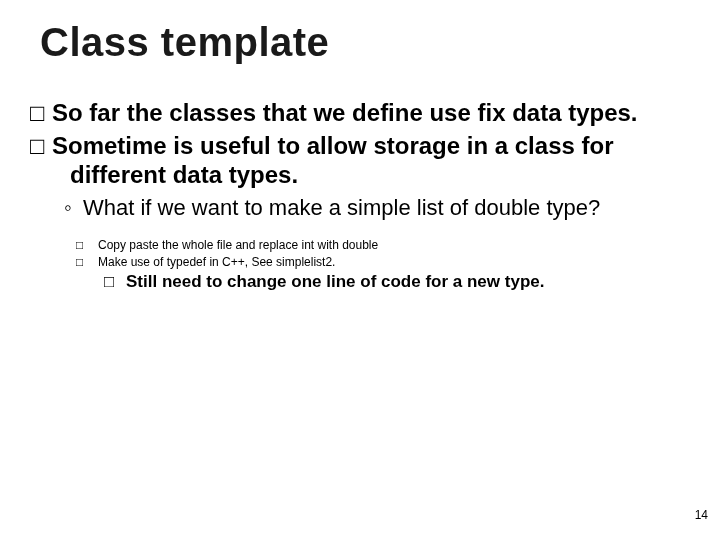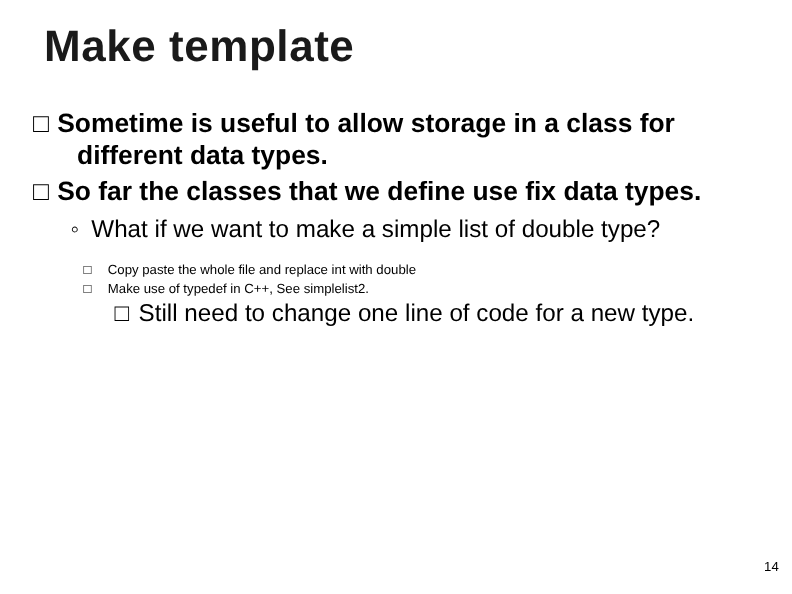--- a/index.html
+++ b/index.html
@@ -52,49 +52,49 @@
   .level3 {
     font-size: 12px;
     font-weight: 400;
     line-height: 1.22;
     margin: 2px 0 0 0;
     padding-left: 76px;
     text-indent: -20px;
   }
   .level3 .bullet-glyph { margin-right: 2px; }
   .level4 {
-    font-size: 22px;
-    font-weight: 400;
+    font-size: 17px;
+    font-weight: 700;
     line-height: 1.3;
     margin: 2px 0 0 0;
     padding-left: 104px;
     text-indent: -20px;
   }
   .level4 .bullet-glyph { margin-right: 2px; }
   .page-number {
     position: absolute;
     bottom: 18px;
     right: 12px;
     font-size: 12px;
     color: #000;
   }
 </style>
 </head>
 <body>
 
 <div class="slide">
 
-  <h1 class="title">Make template</h1>
+  <h1 class="title">Class template</h1>
+
+  <p class="level1">
+    <span class="bullet-glyph">□</span><span>So far the classes that we define use fix data types.</span>
+  </p>
 
   <p class="level1">
     <span class="bullet-glyph">□</span><span>Sometime is useful to allow storage in a class for different data types.</span>
-  </p>
-
-  <p class="level1">
-    <span class="bullet-glyph">□</span><span>So far the classes that we define use fix data types.</span>
   </p>
 
 
   <p class="level2">
     <span class="bullet-glyph">◦</span><span>What if we want to make a simple list of double type?</span>
   </p>
 
   <p class="level3">
     <span class="bullet-glyph">□</span><span>Copy paste the whole file and replace int with double</span>
   </p>

